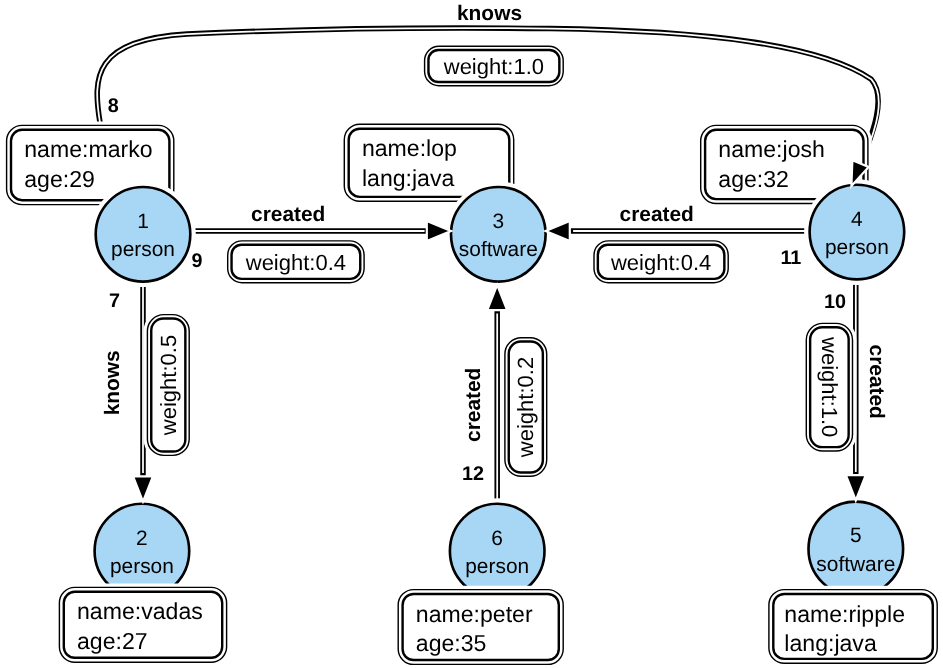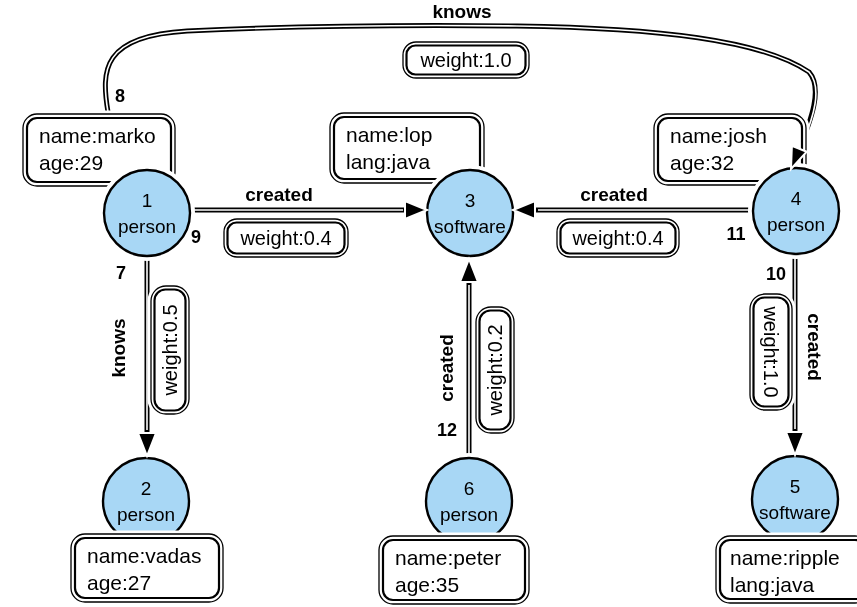--- a/index.html
+++ b/index.html
@@ -1,16 +1,16 @@
 <!DOCTYPE html>
 <html><head>
 <meta charset="utf-8">
 <style>
   html,body{margin:0;padding:0;background:#fff;}
-  .stage{width:737px;height:607px;position:relative;background:#fff;padding-left:17px;}
+  .stage{width:737px;height:607px;position:relative;background:#fff;}
   text{font-family:"Liberation Sans","DejaVu Sans",sans-serif;fill:#000;}
   .halo{paint-order:stroke fill;stroke:#fff;stroke-linejoin:round;}
   .elabel{font-size:19px;font-weight:bold;stroke-width:4px;}
   .enum{font-size:18px;font-weight:bold;stroke-width:3.5px;}
   .wt{font-size:20px;}
   .prop{font-size:21px;}
   .nid{font-size:19px;}
   .nlab{font-size:19px;}
   .mid{text-anchor:middle;}
   .eline{stroke:#000;stroke-width:5;fill:none;}

